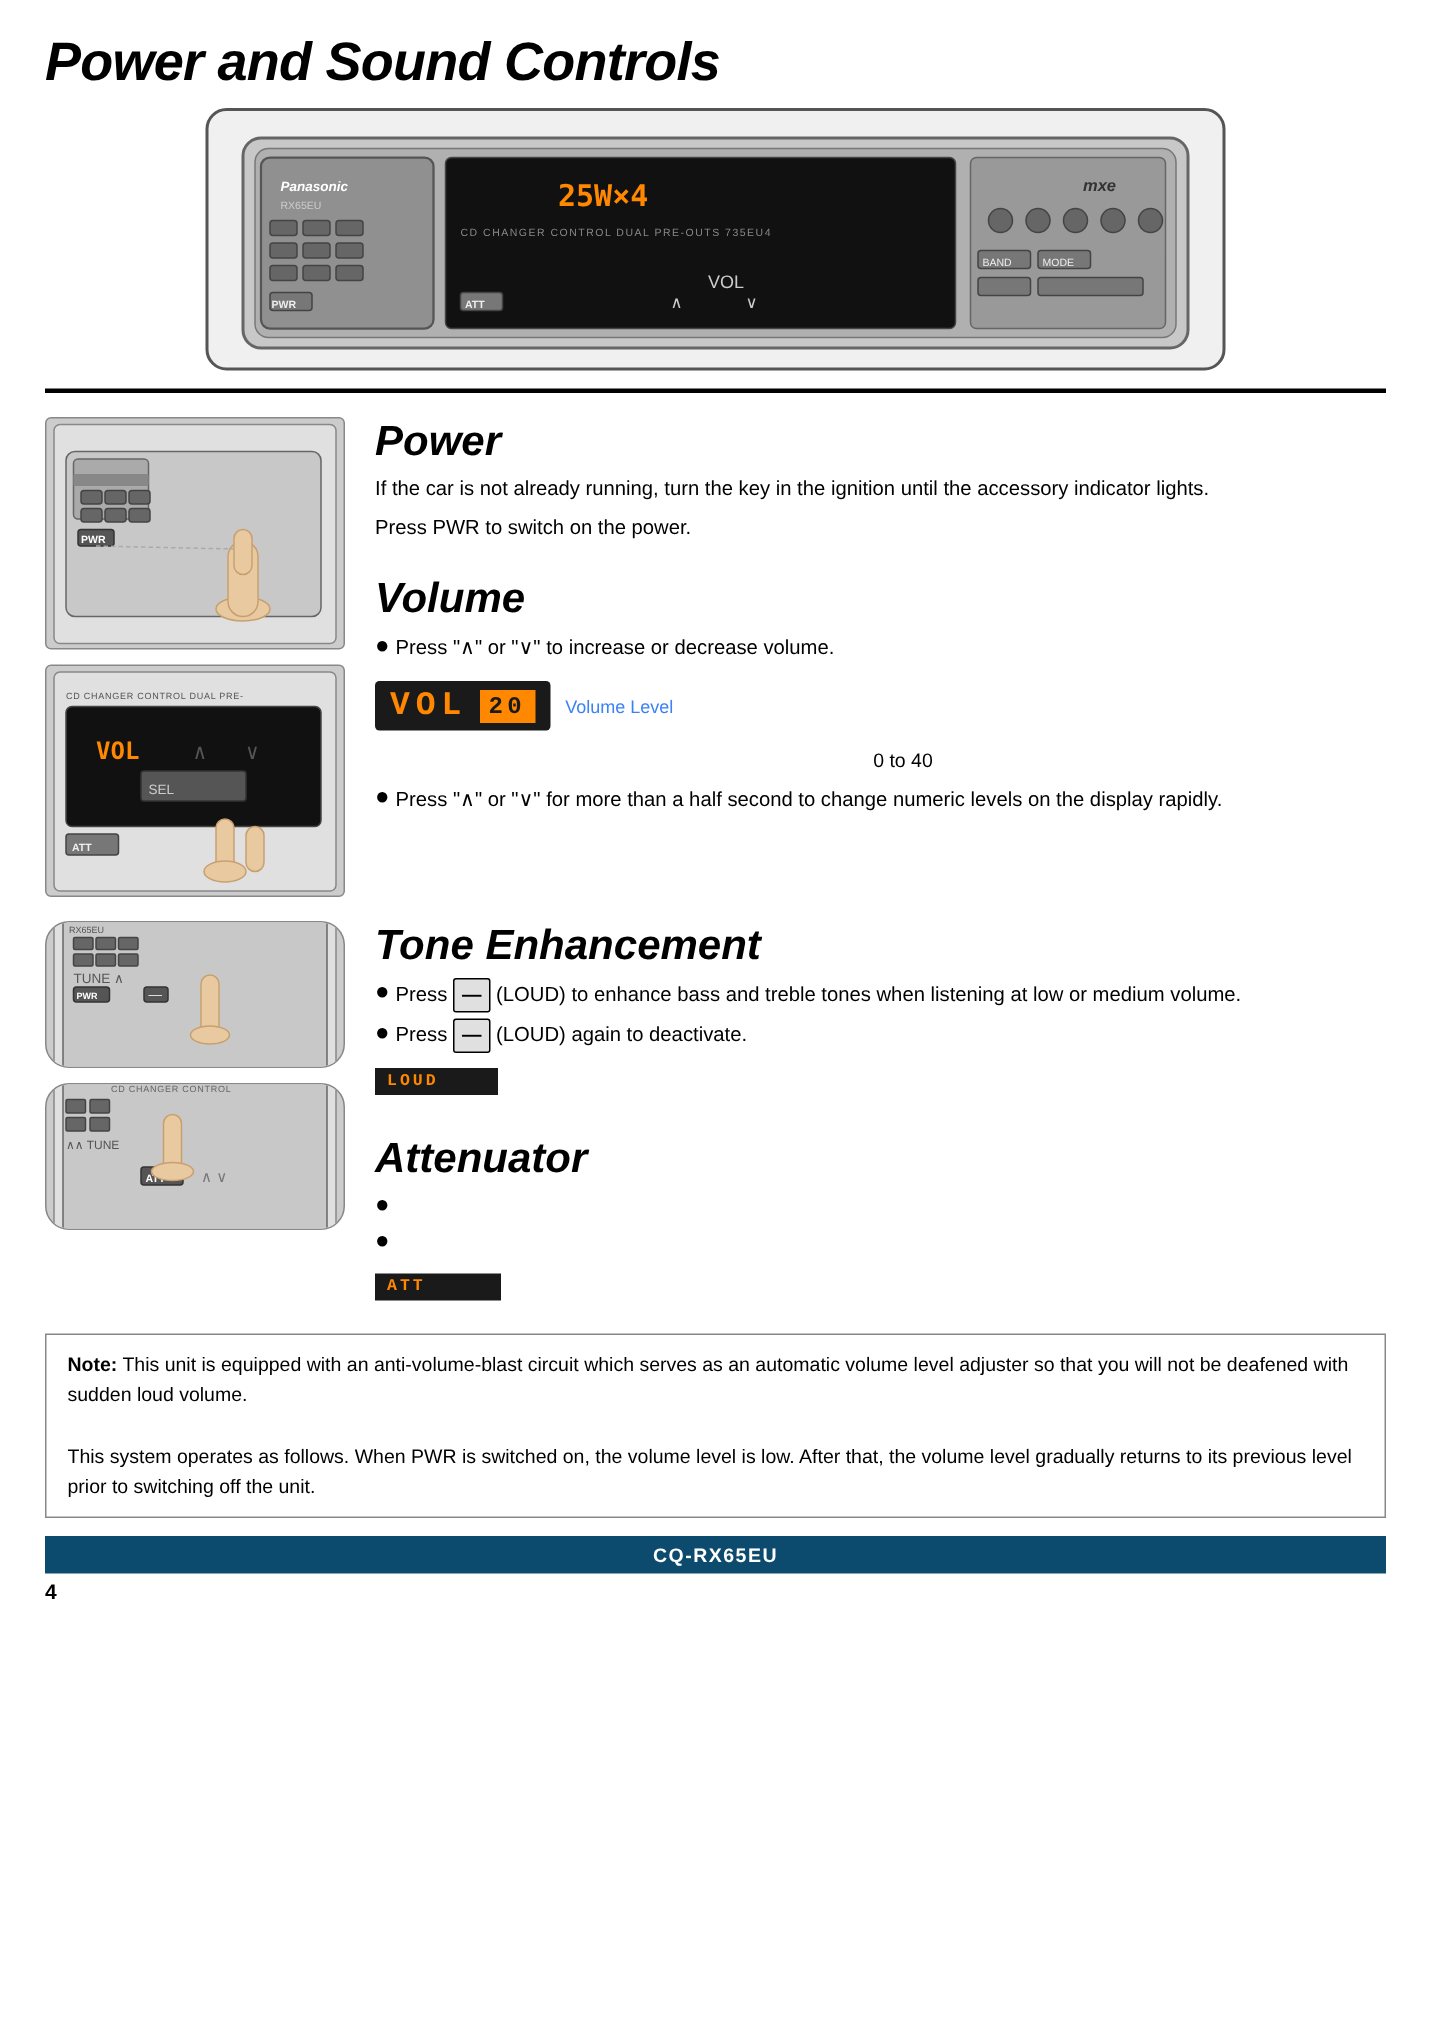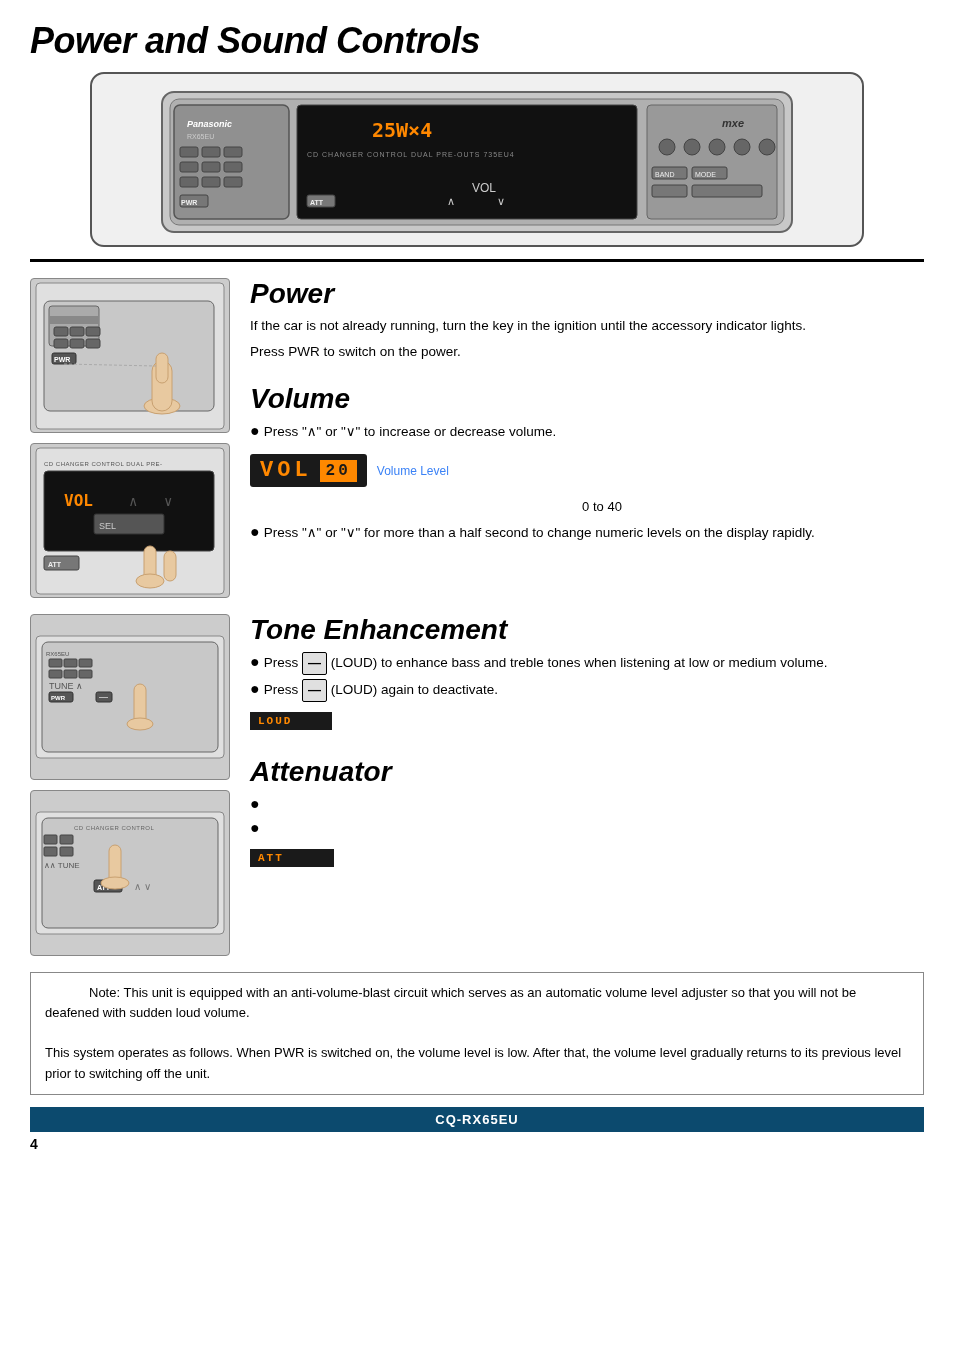--- a/index.html
+++ b/index.html
@@ -21,21 +21,21 @@
       letter-spacing: -0.5px;
     }
 
     .hero-image-container {
       display: flex;
       justify-content: center;
       margin-bottom: 12px;
     }
 
     .hero-image-box {
-      width: 774px;
+      width: 680px;
       height: 175px;
       background: #f0f0f0;
       border: 2px solid #555;
       border-radius: 14px;
       display: flex;
       align-items: center;
       justify-content: center;
       position: relative;
       overflow: hidden;
     }
@@ -56,24 +56,24 @@
       position: relative;
       overflow: hidden;
       display: flex;
       align-items: center;
       justify-content: center;
     }
 
     .thumb-image-small {
       width: 200px;
       min-width: 200px;
-      height: 166px;
+      height: 98px;
       background: #ccc;
       border: 1px solid #888;
-      border-radius: 4px;
+      border-radius: 16px;
       overflow: hidden;
       display: flex;
       align-items: center;
       justify-content: center;
     }
 
     .section-content {
       flex: 1;
     }
 
@@ -181,22 +181,21 @@
 
     .note-box {
       border: 1px solid #888;
       padding: 10px 14px;
       margin-top: 12px;
       font-size: 13px;
       line-height: 1.55;
     }
 
     .note-box .note-label {
-      font-weight: normal;
-      margin-left: 44px;
+      font-weight: bold;
     }
 
     .bottom-bar {
       background: #0c4a6e;
       color: #fff;
       text-align: center;
       font-size: 13px;
       font-weight: bold;
       padding: 5px 0;
       margin-top: 12px;

